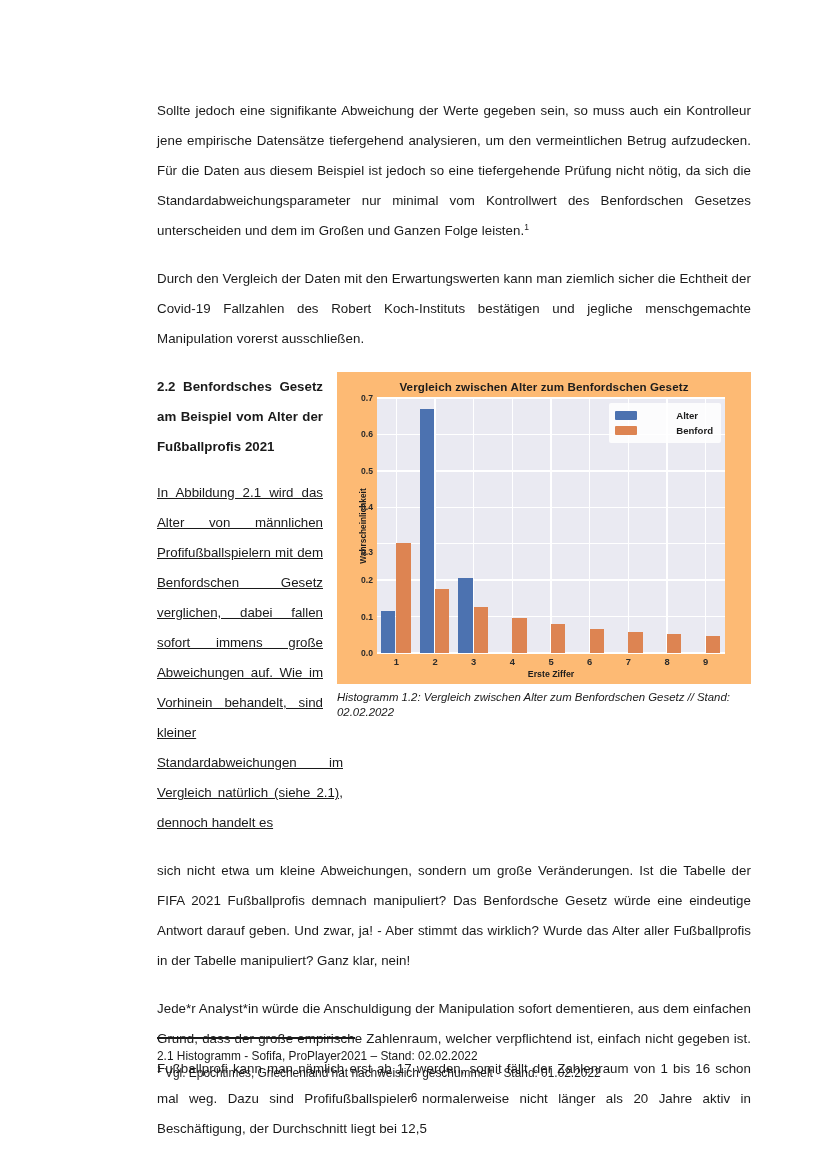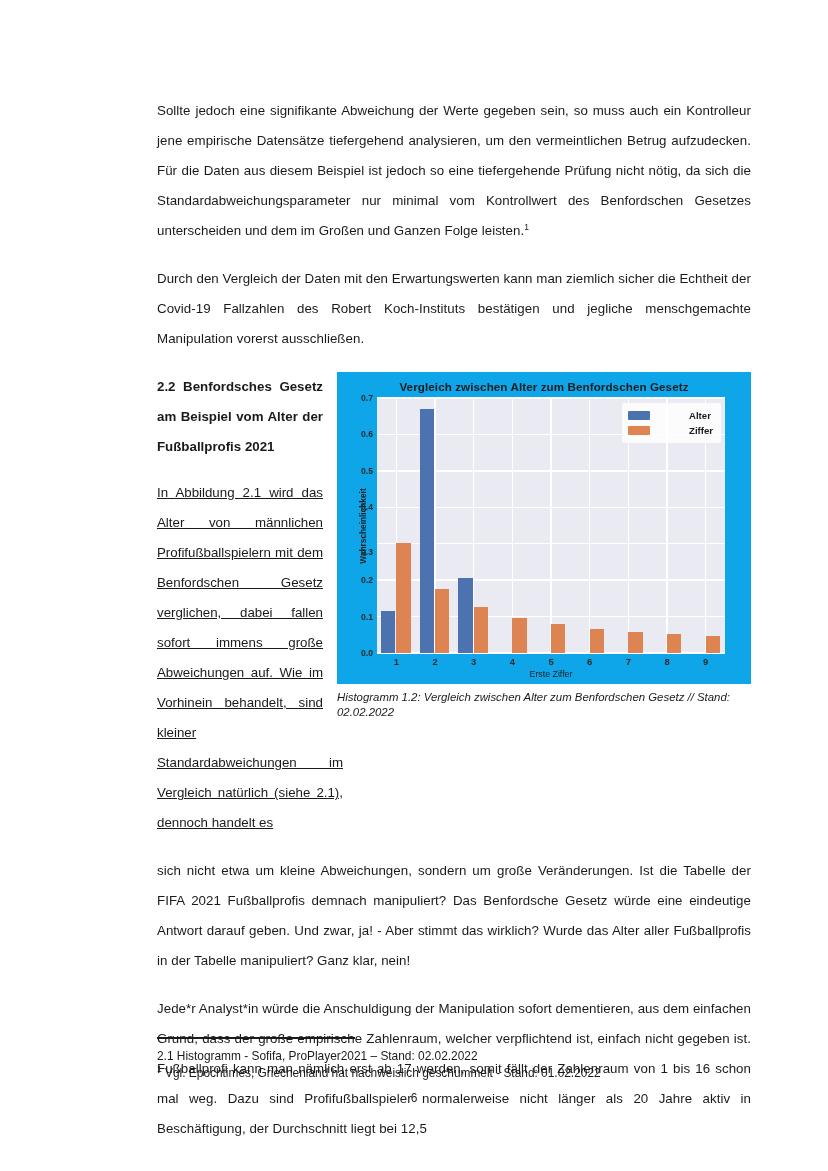--- a/index.html
+++ b/index.html
@@ -65,21 +65,21 @@
     width: 186px;
     text-decoration: underline;
   }
   .clearer { clear: both; }
 
   
   .chart-wrap {
     position: relative;
     width: 414px;
     height: 312px;
-    background: #0ea5e9;
+    background: #fdba74;
   }
   .chart-title {
     position: absolute;
     left: 0; top: 8px;
     width: 414px;
     text-align: center;
     font-size: 11.6px;
     font-weight: bold;
     color: #1c1c1c;
     letter-spacing: 0.1px;
@@ -150,21 +150,21 @@
     width: 348px;
     height: 14px;
   }
   .xlabel {
     position: absolute;
     left: 40px;
     top: 297px;
     width: 348px;
     text-align: center;
     font-size: 8.8px;
-    font-weight: normal;
+    font-weight: bold;
     color: #1c1c1c;
   }
   .ylabel {
     position: absolute;
     left: -46px;
     top: 50%;
     width: 140px;
     text-align: center;
     font-size: 8.3px;
     font-weight: bold;
@@ -310,21 +310,21 @@
               <div class="bar benford" style="left: 328.667px; width: 14.4667px; height: 16.7571px; background: rgb(221, 132, 82);"></div>
             </div>
 
           <div class="legend">
             <div class="legend-row">
               <span class="legend-swatch" style="background:#4c72b0"></span>
               <span class="legend-label">Alter</span>
             </div>
             <div class="legend-row">
               <span class="legend-swatch" style="background:#dd8452"></span>
-              <span class="legend-label">Ziffer</span>
+              <span class="legend-label">Benford</span>
             </div>
           </div>
         </div>
 
         <div class="xticks" id="xticks">
             <div class="xtick" style="left: 19.3333px;">1</div>
             <div class="xtick" style="left: 58px;">2</div>
             <div class="xtick" style="left: 96.6667px;">3</div>
             <div class="xtick" style="left: 135.333px;">4</div>
             <div class="xtick" style="left: 174px;">5</div>

